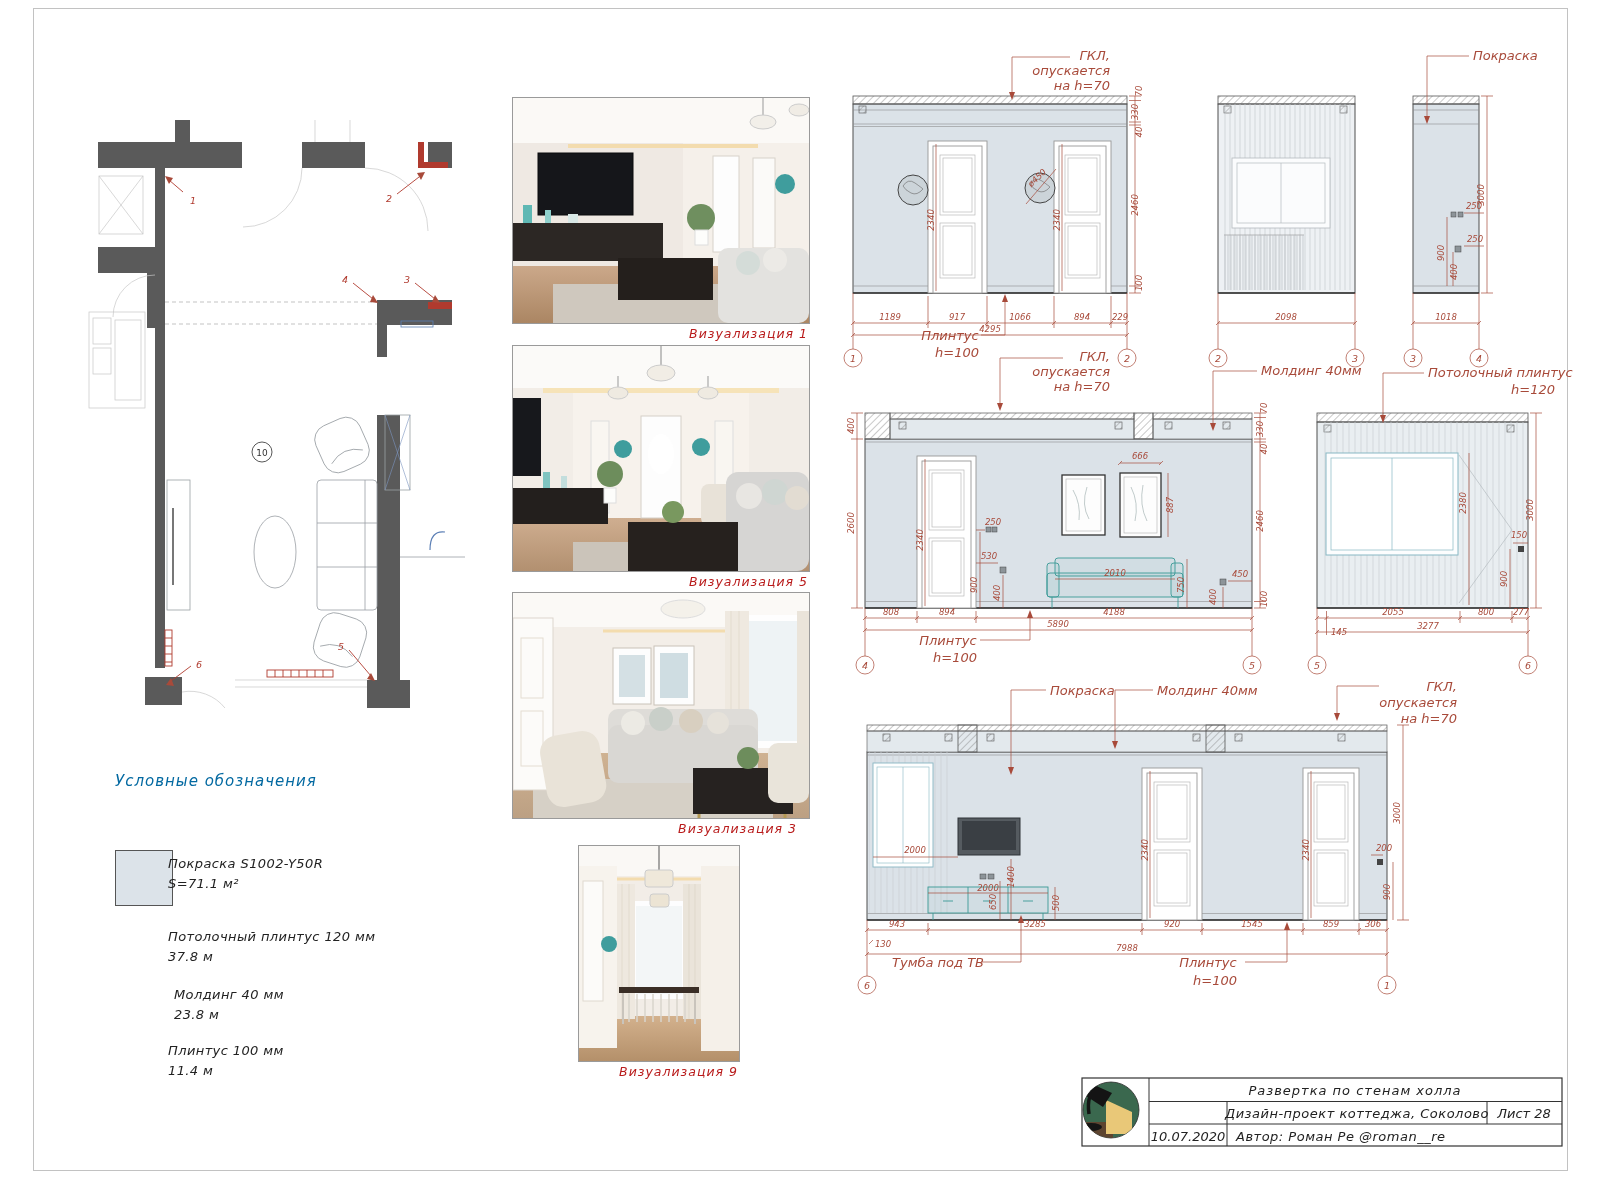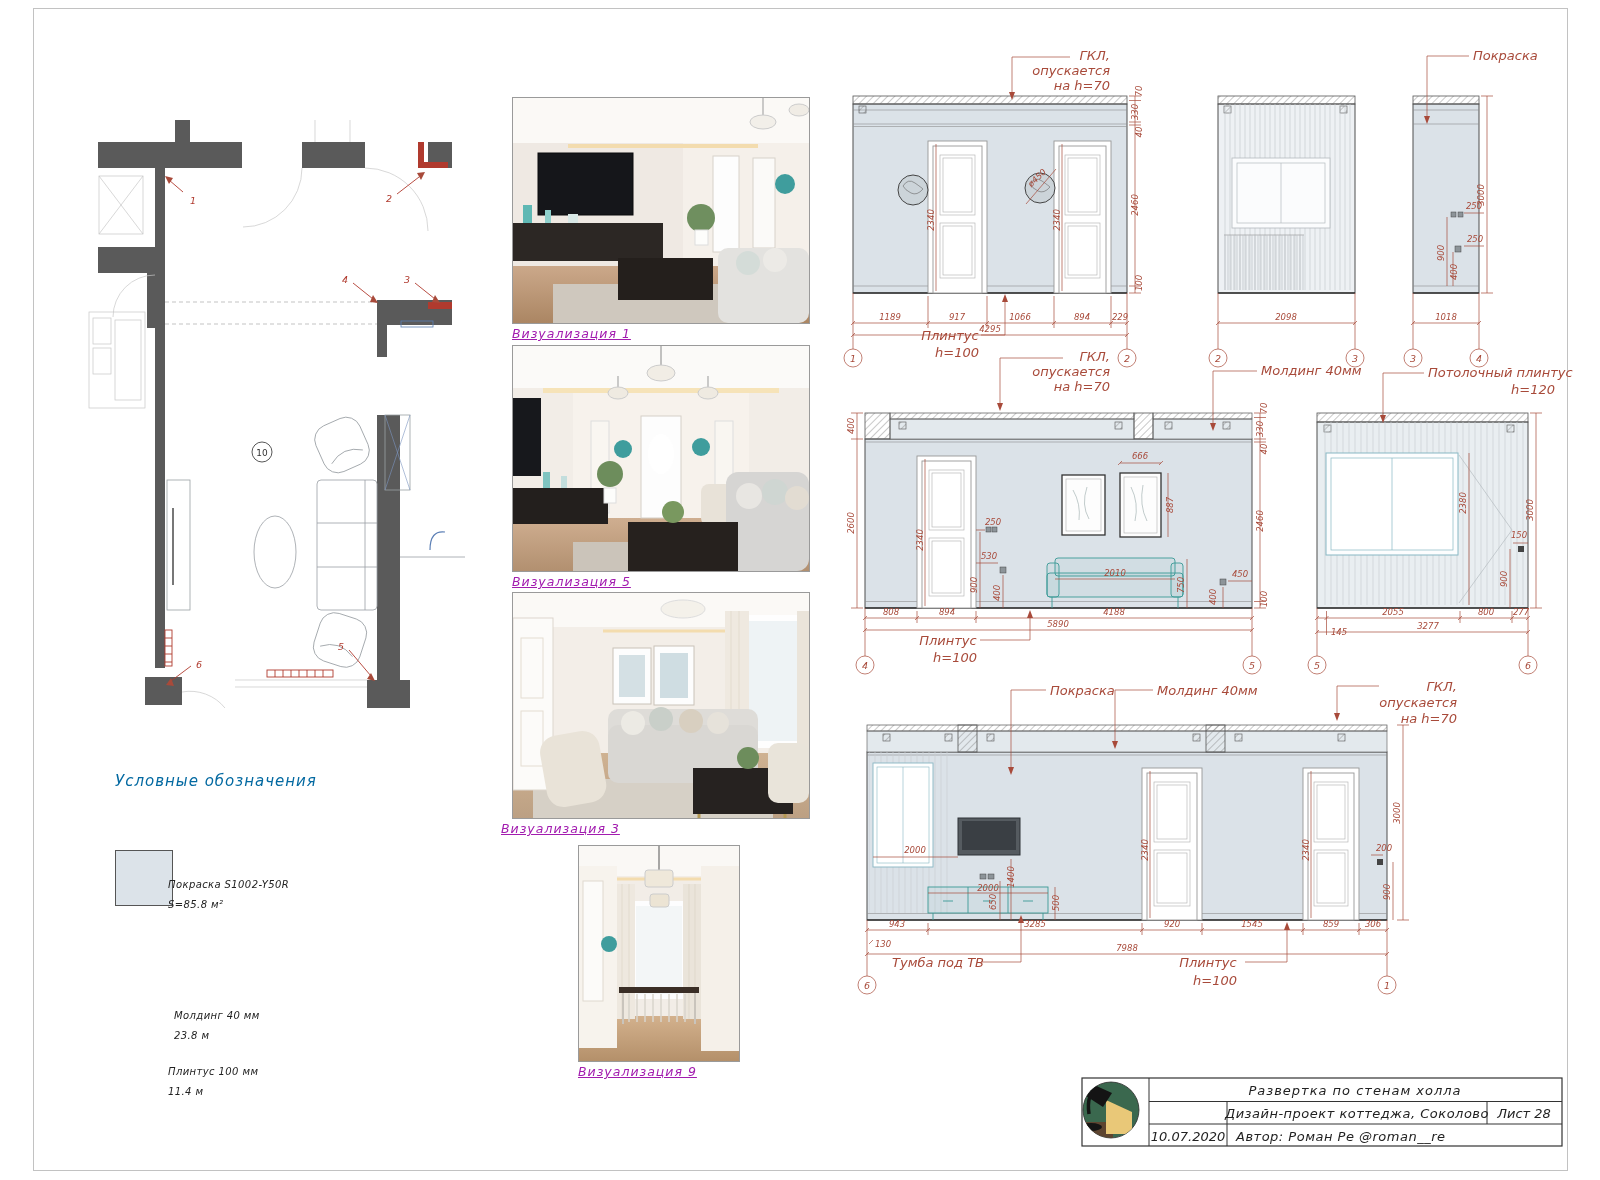--- a/index.html
+++ b/index.html
@@ -12,22 +12,22 @@
   .bt{font-size:9.5px;fill:#a84a3a;text-anchor:middle;}
   .dl{stroke:#a84a3a;stroke-width:0.7;fill:none;}
   .arr{fill:#a84a3a;}
   .wall{fill:#dbe2e8;stroke:#4f4f4f;stroke-width:1;}
   .zone{fill:#e3e9ed;stroke:#555;stroke-width:0.6;}
   .dr{fill:#fff;stroke:#979797;stroke-width:0.9;}
   .pn{fill:none;stroke:#b9b9b9;stroke-width:0.7;}
   .flr{stroke:#333;stroke-width:1.4;}
   .thin{stroke:#8e8e8e;stroke-width:0.6;}
   .teal{stroke:#3a9a96;stroke-width:0.9;fill:rgba(58,154,150,0.06);}
-  .caption{position:absolute;text-align:left;font-style:italic;font-size:12.5px;color:#a21caf;letter-spacing:1px;text-decoration:underline;}
-  .legend-line{font-style:italic;font-size:10px;color:#222;letter-spacing:.4px;line-height:20px;margin-top:21px;}
+  .caption{position:absolute;text-align:right;font-style:italic;font-size:12.5px;color:#b91c1c;letter-spacing:1px;}
+  .legend-line{font-style:italic;font-size:13px;color:#222;letter-spacing:.4px;line-height:20px;}
   #legend-title{font-style:italic;font-size:15px;color:#0369a1;letter-spacing:1px;}
   .sw{width:56px;height:54px;background:#dce3e9;border:1.5px solid #555;}
   .plan-light{stroke:#c7c7c7;stroke-width:0.7;fill:none;}
   .plan-mid{stroke:#9aa0a4;stroke-width:0.8;fill:none;}
   .plan-red{stroke:#b03a2e;stroke-width:0.9;fill:none;}
 </style>
 </head>
 <body>
 
 <div class="abs" id="sheet-border"></div>
@@ -146,21 +146,25 @@
   </g>
 </svg>
 
 <div class="abs" style="left:115px;top:772px;width:330px;height:330px">
   <div id="legend-title">Условные обозначения</div>
   <div class="abs" style="left:0;top:78px">
       <div class="sw"></div>
     </div>
   <div class="abs legend-line" style="left:53px;top:82px">
     <div>Покраска S1002-Y50R</div>
-    <div>S=85.8 м²</div>
+    <div>S=71.1 м²</div>
+  </div>
+  <div class="abs legend-line" style="left:53px;top:155px">
+    <div>Потолочный плинтус 120 мм</div>
+    <div>37.8 м</div>
   </div>
   <div class="abs legend-line" style="left:59px;top:213px">
     <div>Молдинг 40 мм</div>
     <div>23.8 м</div>
   </div>
   <div class="abs legend-line" style="left:53px;top:269px">
     <div>Плинтус 100 мм</div>
     <div>11.4 м</div>
   </div>
 </div>

